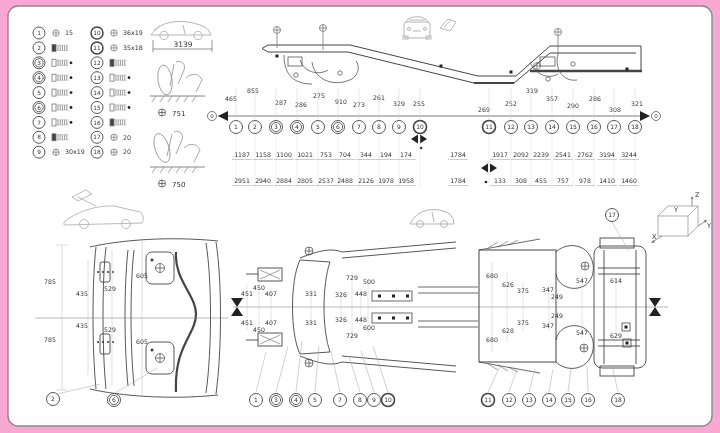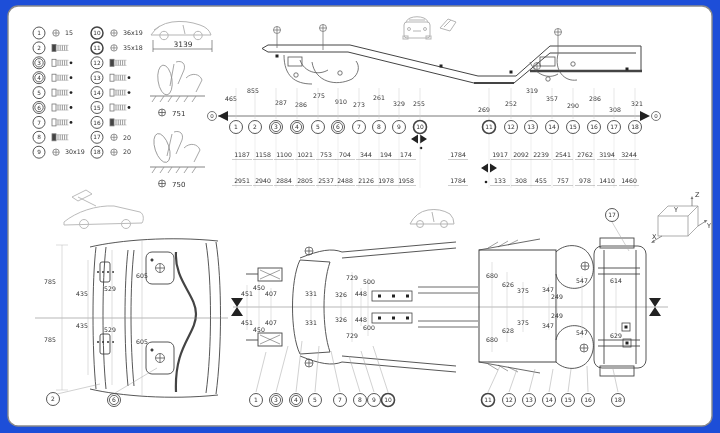--- a/index.html
+++ b/index.html
@@ -1,16 +1,16 @@
 <!DOCTYPE html>
 <html><head>
 <meta charset="utf-8">
 <style>
   html,body{margin:0;padding:0;background:#fff;}
-  #page{position:relative;width:720px;height:433px;background:#1d4ed8;overflow:hidden;
+  #page{position:relative;width:720px;height:433px;background:#f9a8d4;overflow:hidden;
         font-family:"DejaVu Sans",sans-serif;}
   svg{position:absolute;left:0;top:0;}
   text{font-family:"DejaVu Sans",sans-serif;fill:#333;}
 </style>
 </head>
 <body>
 
 <div id="page">
 <svg width="720" height="433" viewBox="0 0 720 433">
 

